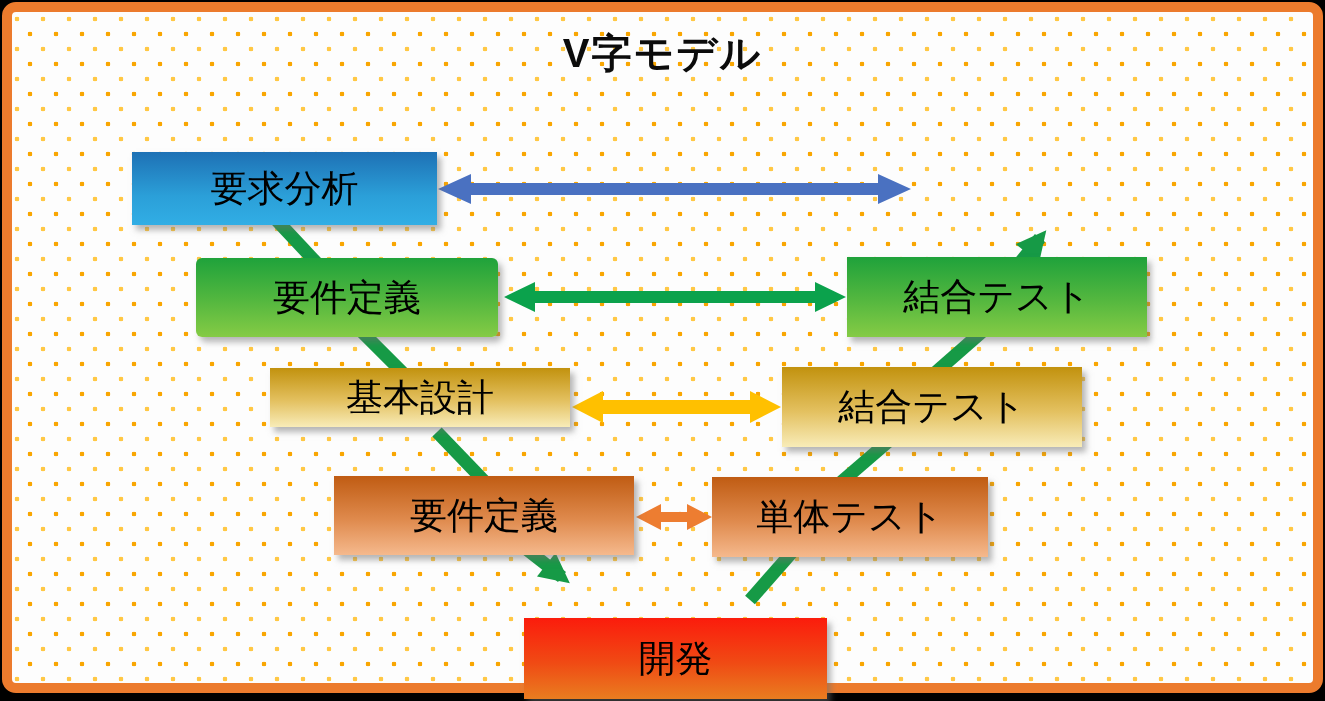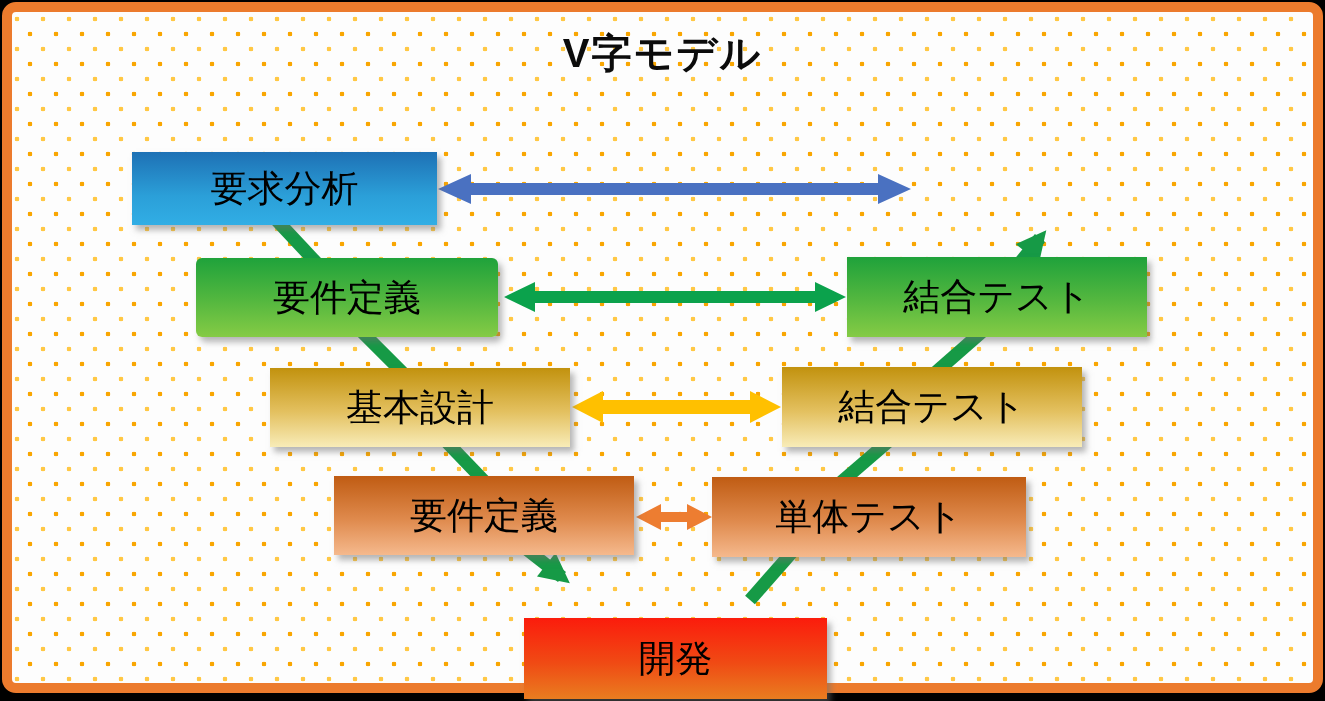--- a/index.html
+++ b/index.html
@@ -45,24 +45,24 @@
   .node.blue  {background:linear-gradient(180deg,#1e71b5 0%,#2b9fd8 60%,#31aee5 100%);}
   .node.green {background:linear-gradient(180deg,#1fa23b 0%,#55b83f 55%,#85cb45 100%);}
   .node.gold  {background:linear-gradient(180deg,#c2920e 0%,#e3c05f 55%,#f8ecb8 100%);}
   .node.orange{background:linear-gradient(180deg,#c05c13 0%,#df8a4d 55%,#f5b98d 100%);}
   .node.red   {background:linear-gradient(180deg,#fb1c0c 0%,#f04a14 55%,#e97d20 100%);margin-top:32px;}
 
   .n-req-analysis {left:120px;top:140px;width:305px;height:73px;}
   .n-accept-test  {left:900px;top:140px;width:300px;height:74px;}
   .n-req-def      {left:184px;top:246px;width:302px;height:79px;border-radius:6px;}
   .n-integ-upper  {left:835px;top:245px;width:300px;height:80px;}
-  .n-basic-design {left:258px;top:356px;width:300px;height:79px;}
+  .n-basic-design {left:258px;top:356px;width:300px;height:59px;}
   .n-integ-lower  {left:770px;top:355px;width:300px;height:80px;}
   .n-detail-design{left:322px;top:464px;width:300px;height:79px;}
-  .n-unit-test    {left:700px;top:465px;width:314px;height:80px;}
+  .n-unit-test    {left:700px;top:465px;width:276px;height:80px;}
   .n-development  {left:512px;top:574px;width:303px;height:81px;}
 </style>
 </head>
 <body>
 
 <div class="canvas">
   <div class="board">
 
     <svg class="layer" viewBox="0 0 1325 701">
       <defs>

